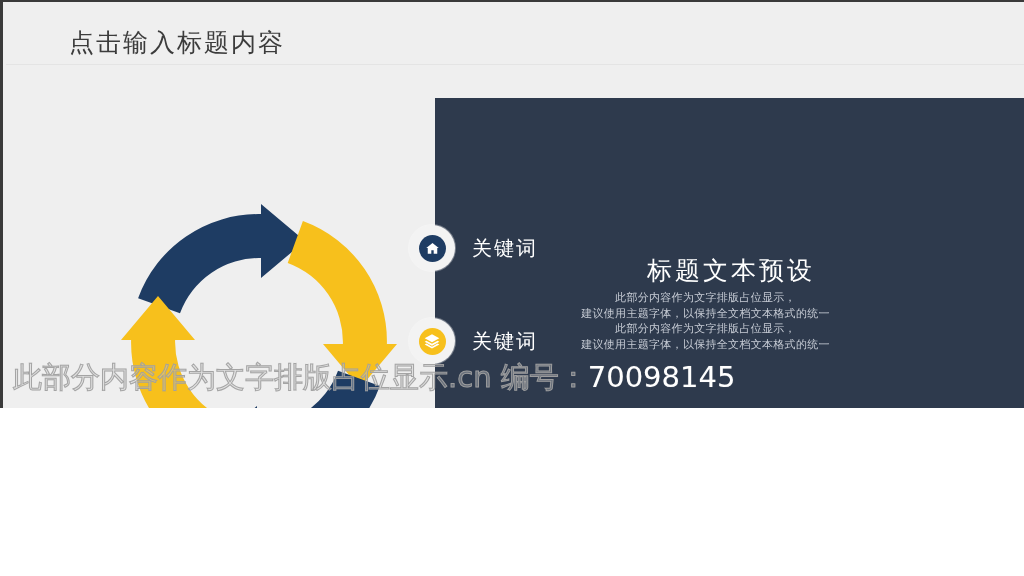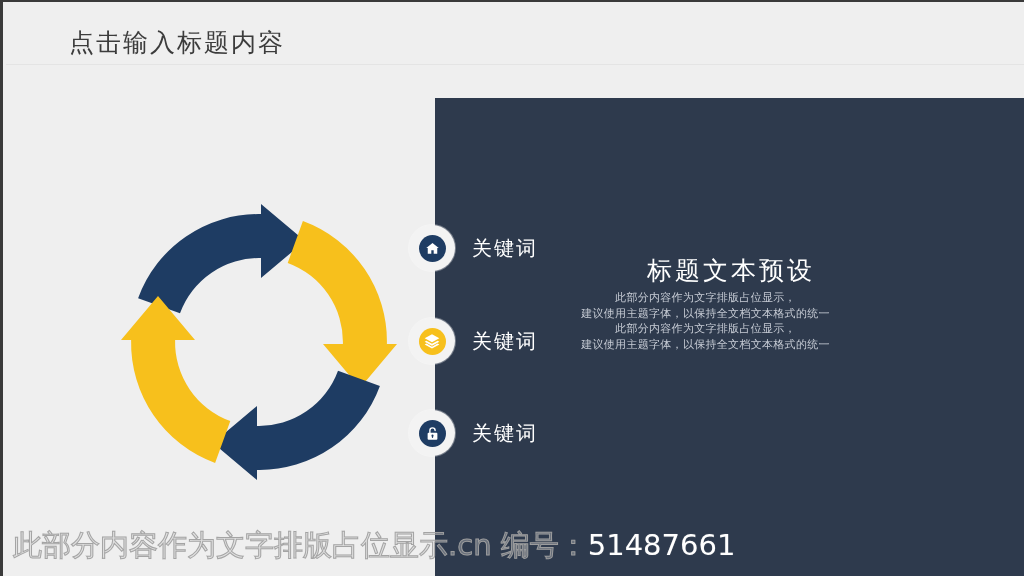--- a/index.html
+++ b/index.html
@@ -6,21 +6,21 @@
     margin: 0;
     padding: 0;
     background: #ffffff;
   }
   body {
     font-family: "Liberation Sans", "DejaVu Sans", sans-serif;
   }
   .slide {
     position: relative;
     width: 1024px;
-    height: 576px;
+    height: 408px;
     overflow: hidden;
     background: #eeeeee;
     box-sizing: border-box;
     border-left: 3px solid #3a3a3a;
     border-top: 2px solid #3a3a3a;
   }
   
   .canvas-light {
     position: absolute;
     left: 0; top: 0;
@@ -265,16 +265,16 @@
   <div class="panel-heading">标题文本预设</div>
 
   <div class="panel-body">
     <p>此部分内容作为文字排版占位显示，</p>
     <p>建议使用主题字体，以保持全文档文本格式的统一</p>
     <p>此部分内容作为文字排版占位显示，</p>
     <p>建议使用主题字体，以保持全文档文本格式的统一</p>
   </div>
 
   <div class="watermark">
-    <span>此部分内容作为文字排版占位显示.cn</span><span>&nbsp;</span><span>编号：</span><span class="num">51487661</span>
+    <span>此部分内容作为文字排版占位显示.cn</span><span>&nbsp;</span><span>编号：</span><span class="num">70098145</span>
   </div>
 
 </div>
 
 </body></html>

